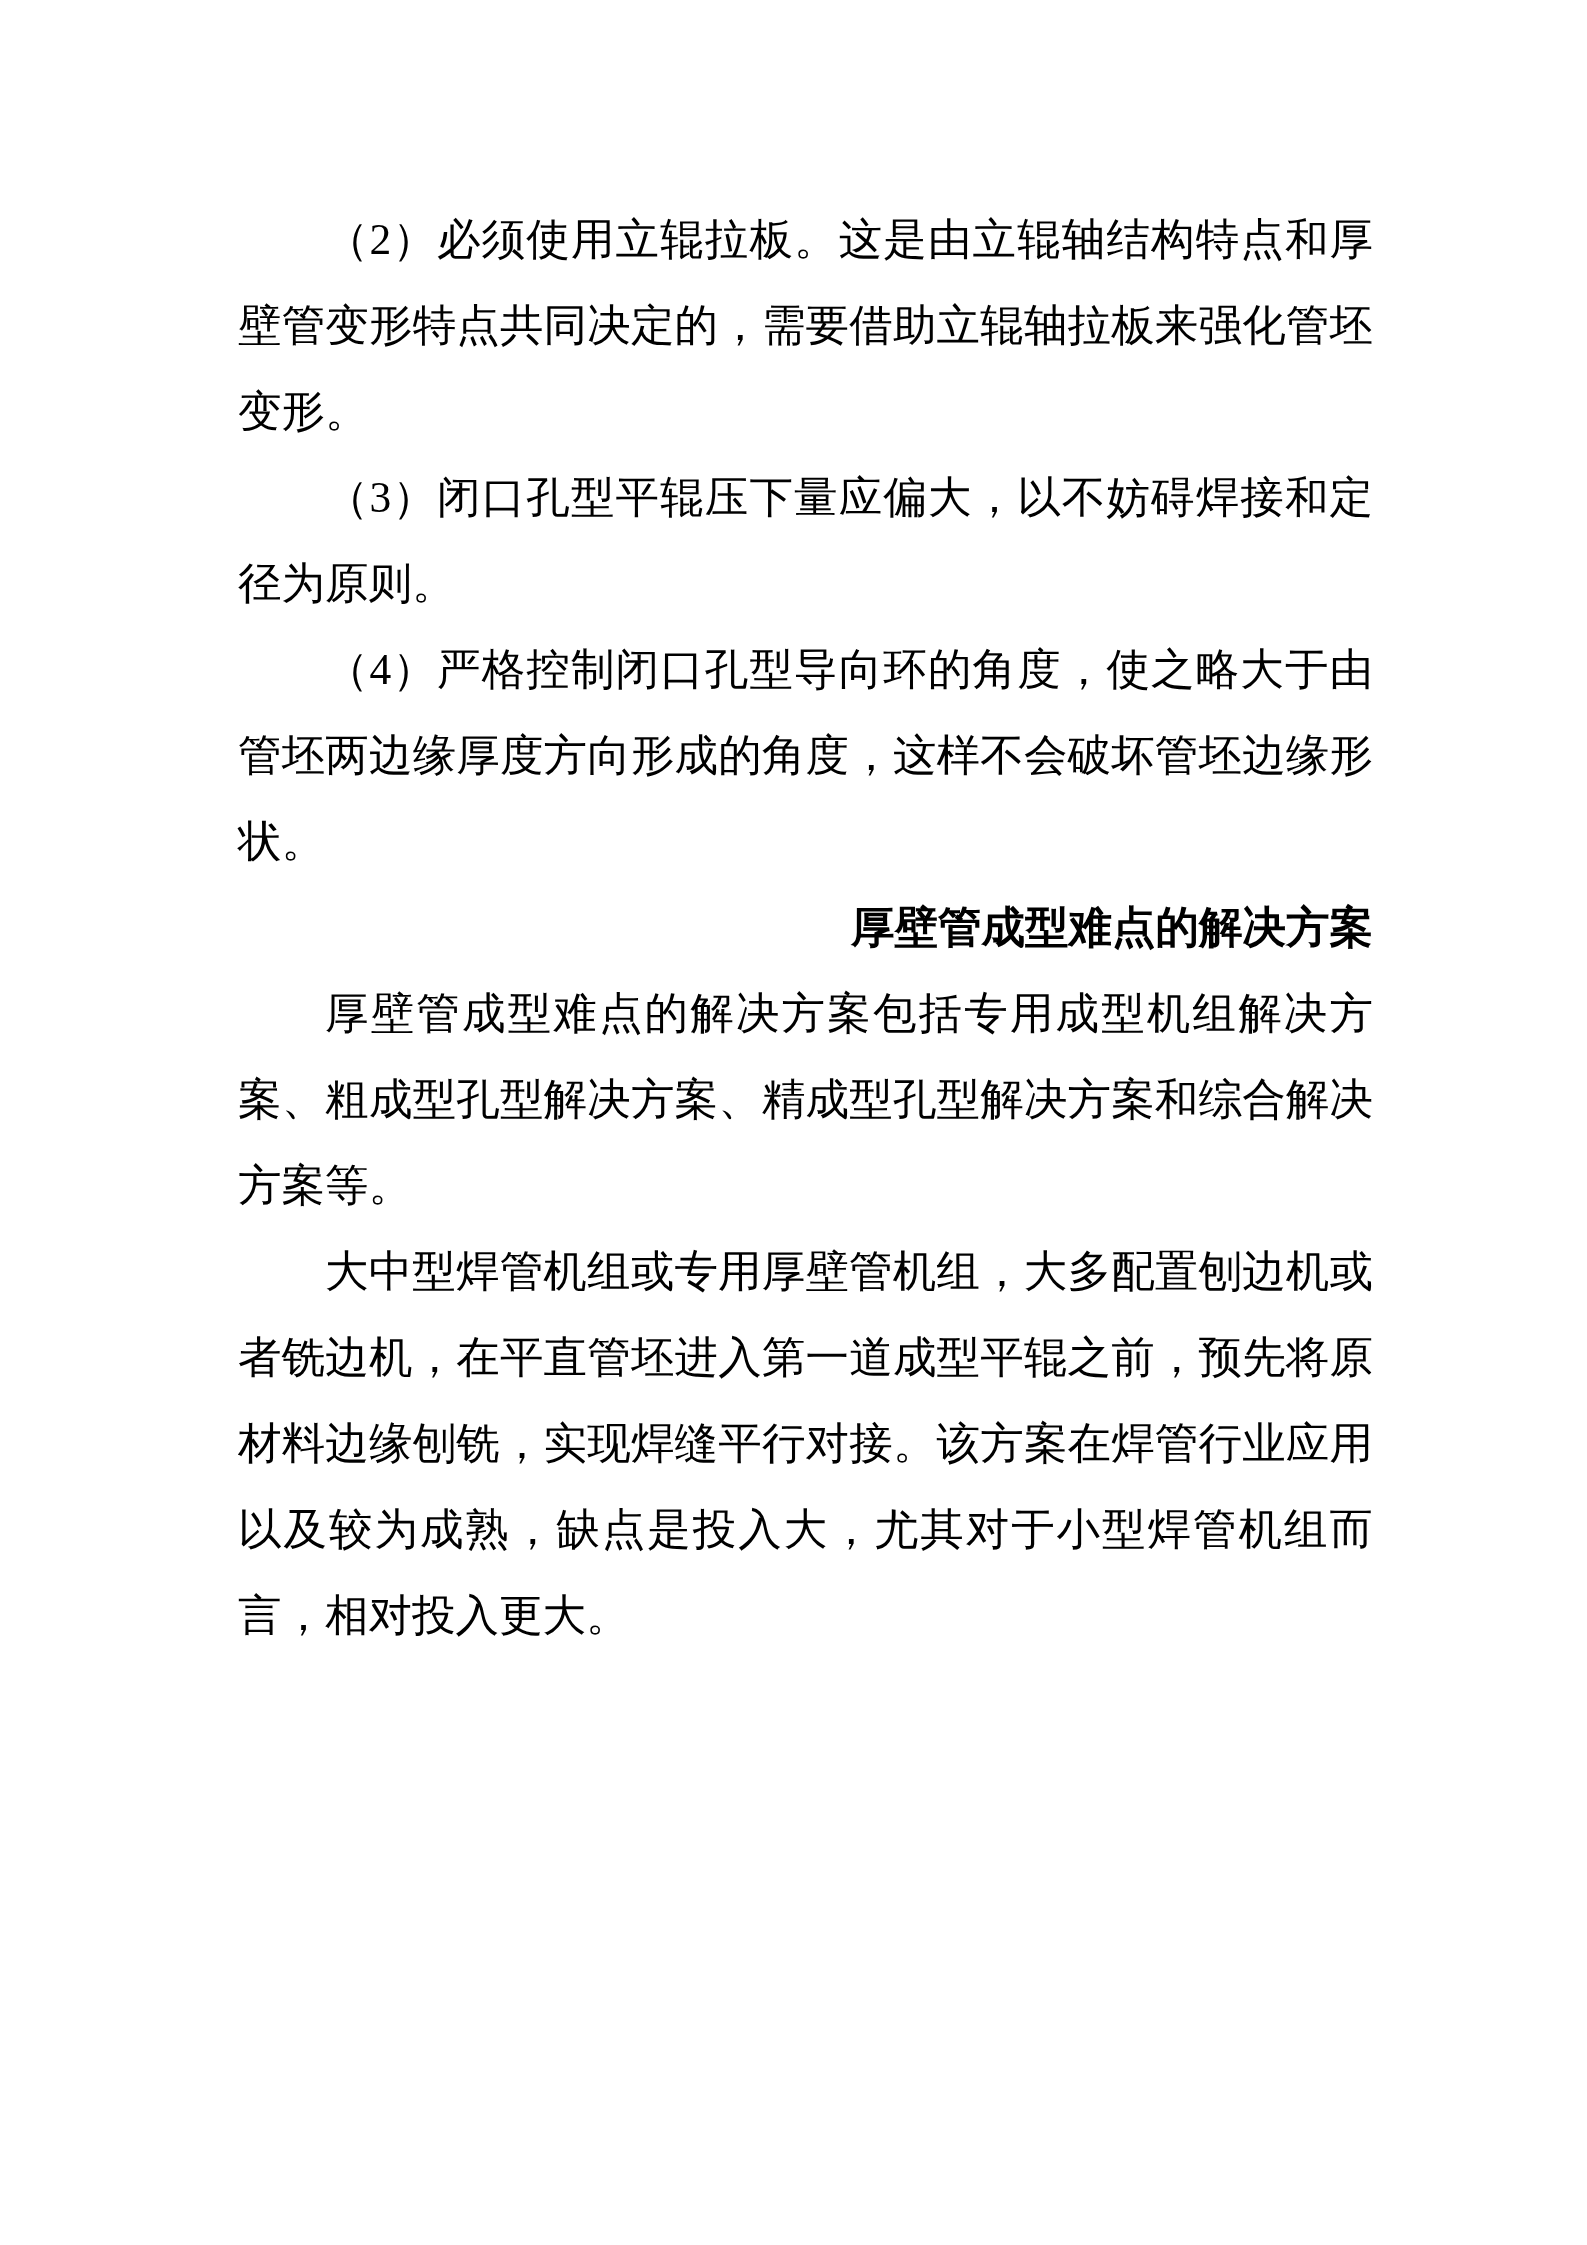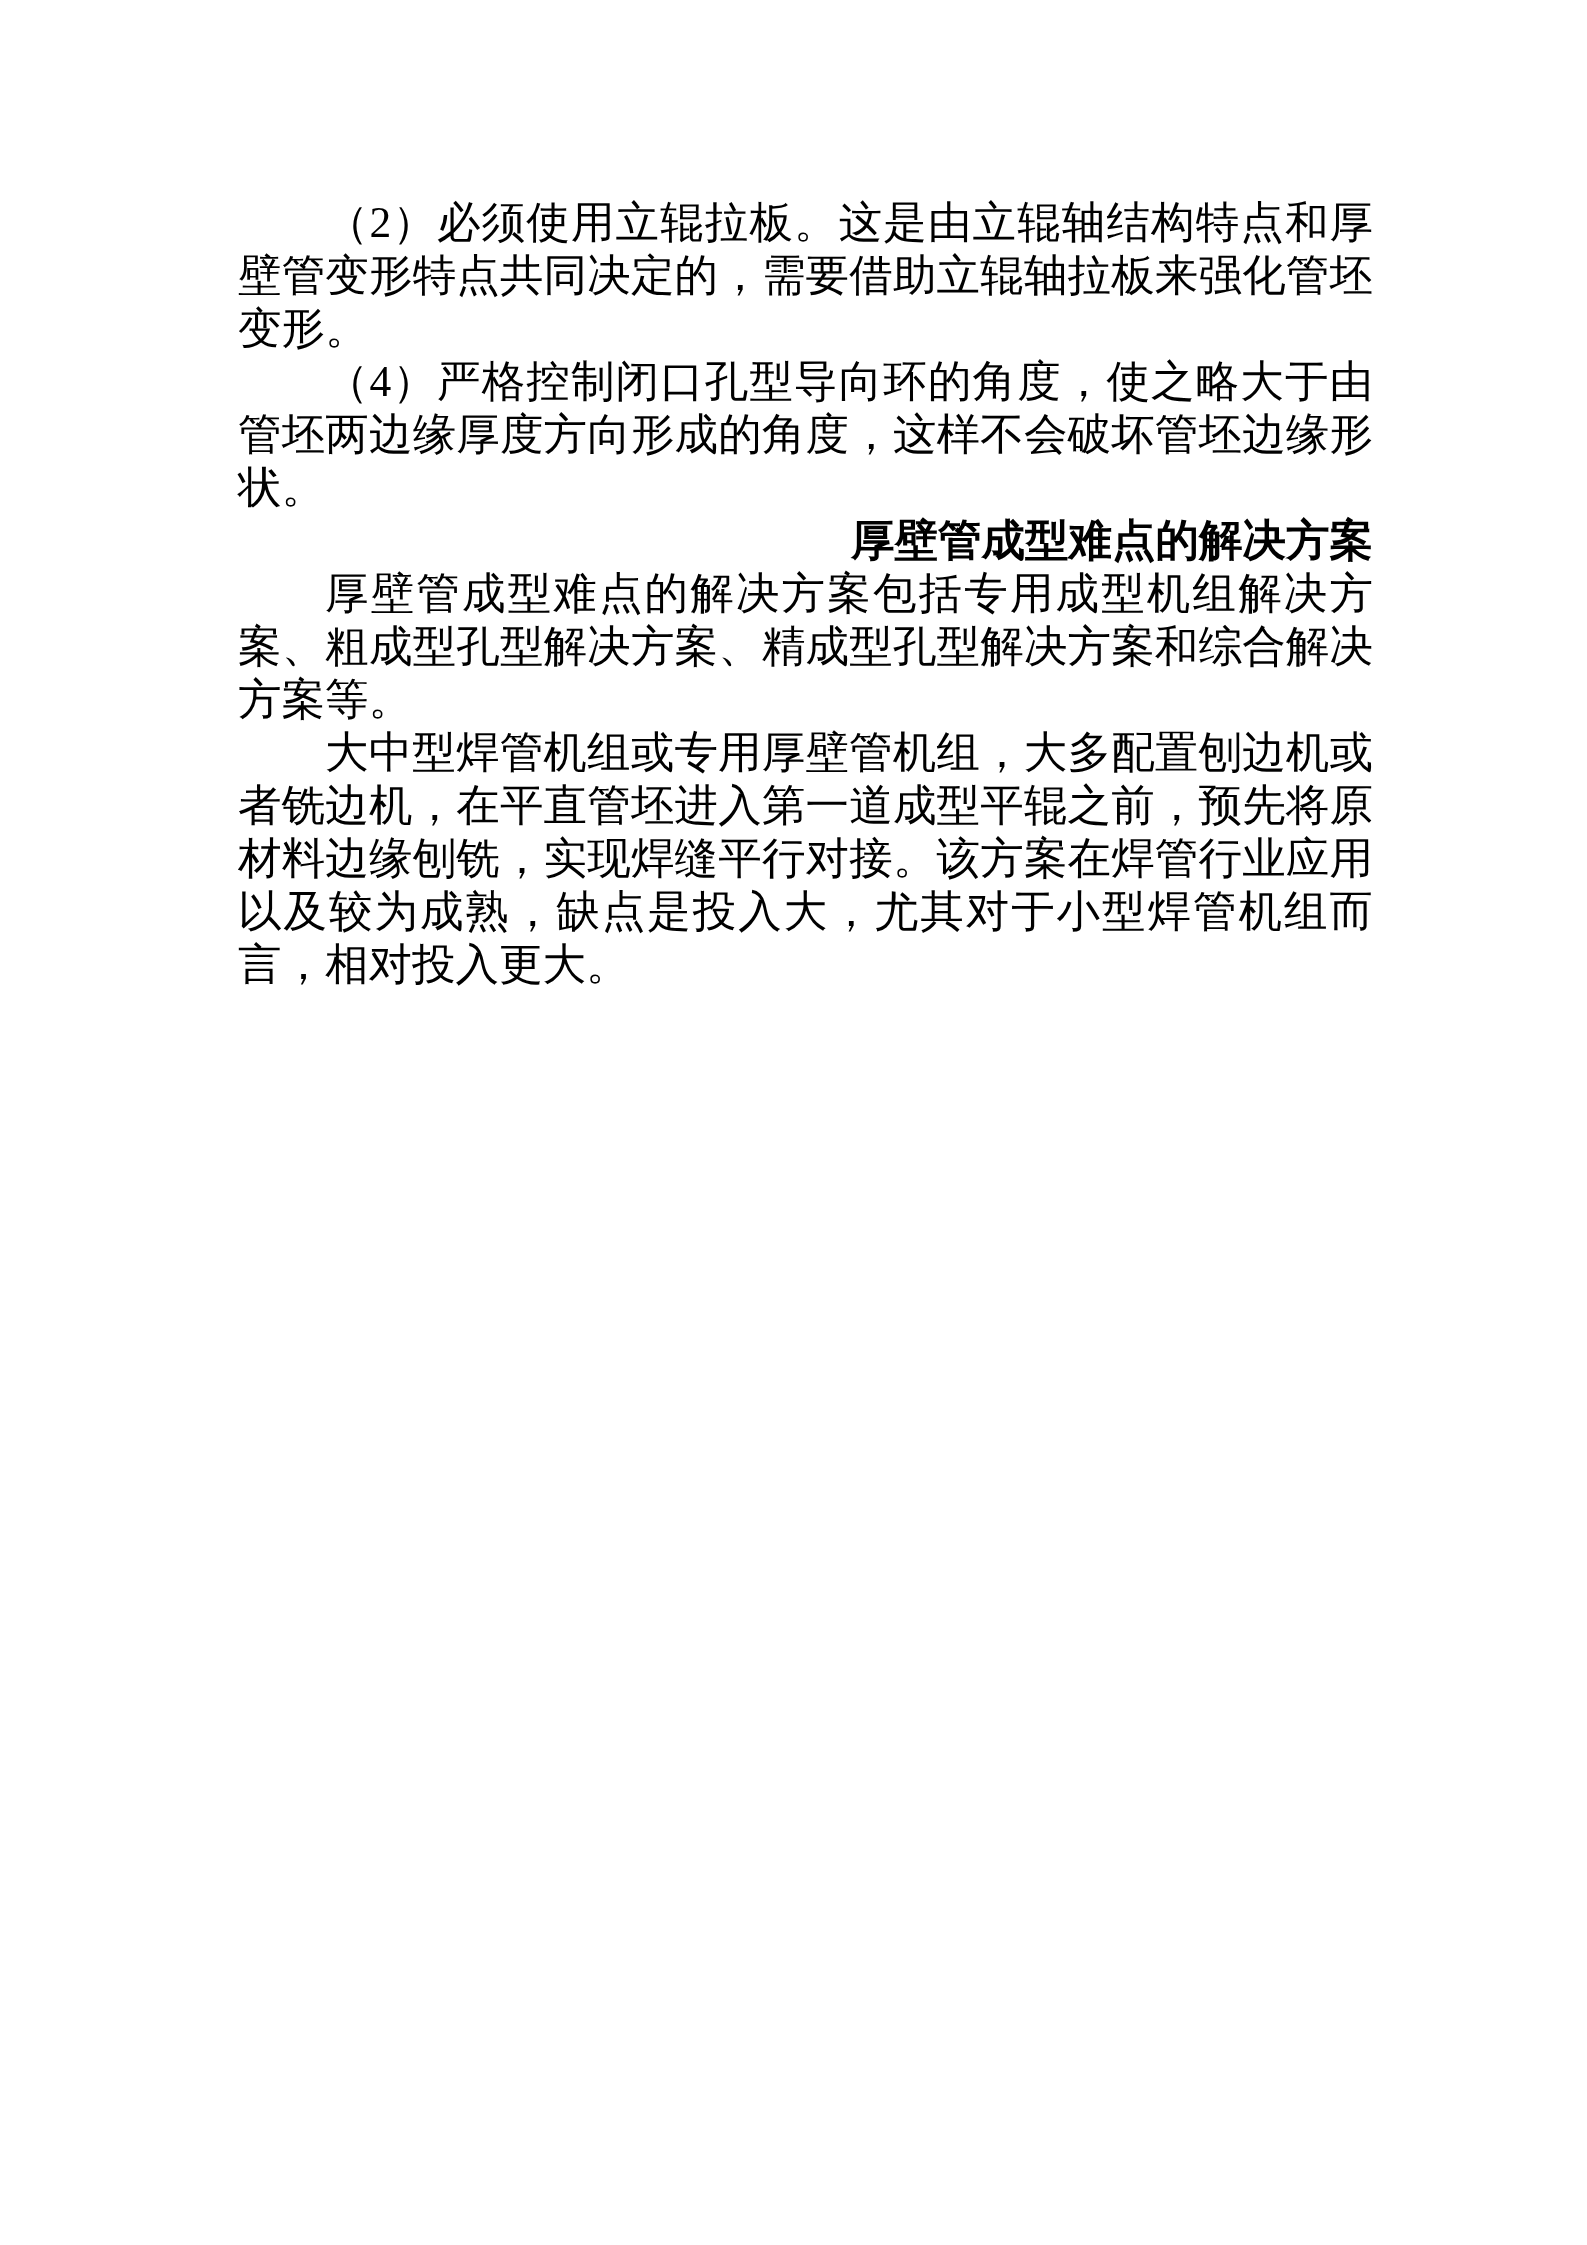--- a/index.html
+++ b/index.html
@@ -18,37 +18,38 @@
     position: absolute;
     left: 238px;
     top: 196px;
     width: 1135px;
   }
   .text-block p {
     margin: 0;
     padding: 0;
     font-family: "Liberation Serif", "DejaVu Serif", serif;
     font-size: 43.5px;
-    line-height: 53px;
+    line-height: 86px;
     color: #000000;
     text-align: justify;
     text-justify: inter-ideograph;
     text-indent: 2em;
     word-break: break-all;
     letter-spacing: 0;
   }
   .text-block p.heading {
     font-weight: bold;
     text-align: right;
   }
 </style>
 </head>
 <body>
 
 <div class="page">
   <div class="text-block">
     <p>（2）必须使用立辊拉板。这是由立辊轴结构特点和厚壁管变形特点共同决定的，需要借助立辊轴拉板来强化管坯变形。</p>
+    <p>（3）闭口孔型平辊压下量应偏大，以不妨碍焊接和定径为原则。</p>
     <p>（4）严格控制闭口孔型导向环的角度，使之略大于由管坯两边缘厚度方向形成的角度，这样不会破坏管坯边缘形状。</p>
     <p class="heading">厚壁管成型难点的解决方案</p>
     <p>厚壁管成型难点的解决方案包括专用成型机组解决方案、粗成型孔型解决方案、精成型孔型解决方案和综合解决方案等。</p>
     <p>大中型焊管机组或专用厚壁管机组，大多配置刨边机或者铣边机，在平直管坯进入第一道成型平辊之前，预先将原材料边缘刨铣，实现焊缝平行对接。该方案在焊管行业应用以及较为成熟，缺点是投入大，尤其对于小型焊管机组而言，相对投入更大。</p>
   </div>
 </div>
 
 </body></html>

